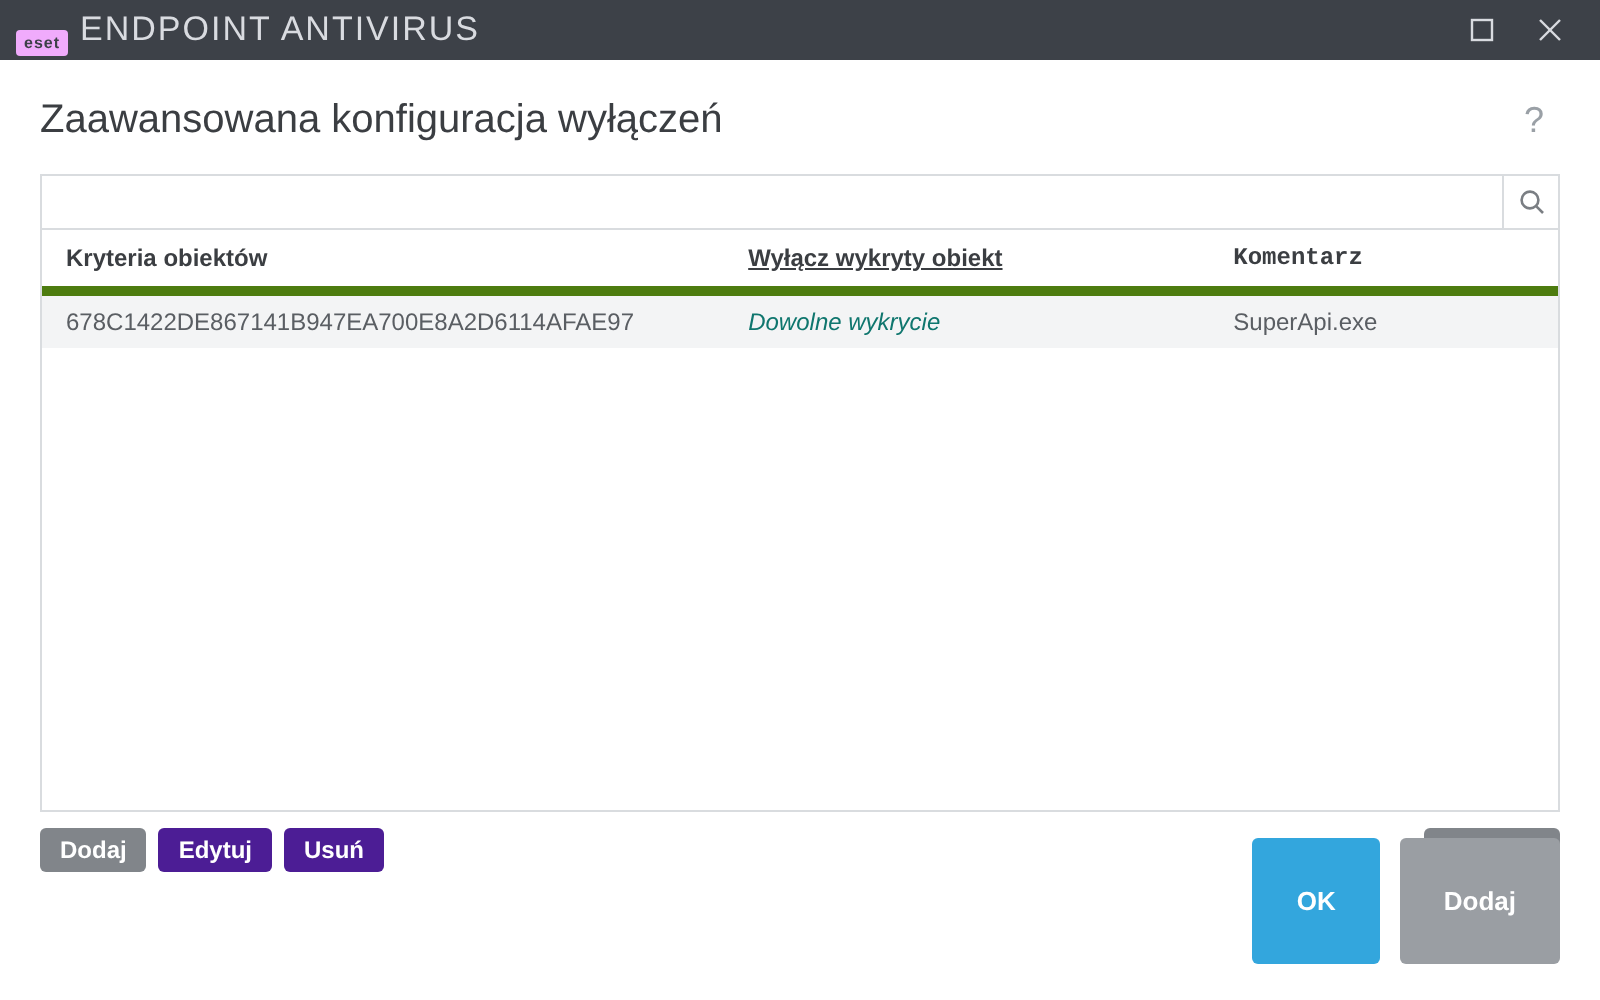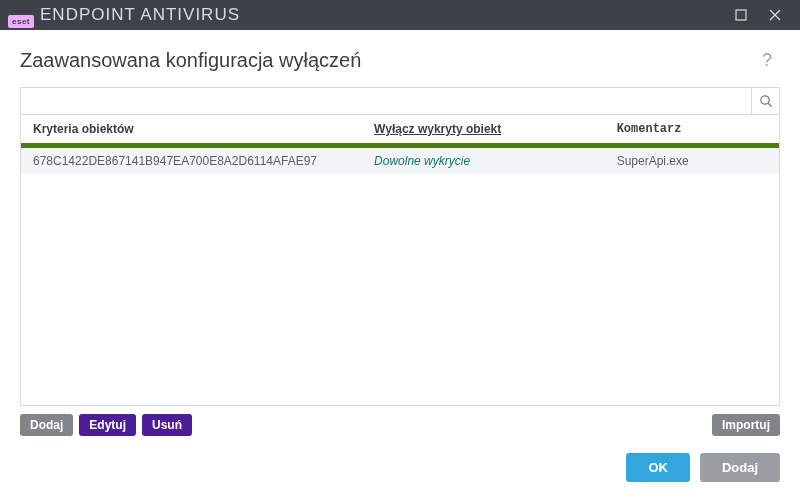--- a/index.html
+++ b/index.html
@@ -24,21 +24,21 @@
   th:nth-child(2) { width: 32%; text-decoration: underline; }
   th:nth-child(3) { width: 23%; font-family: Liberation Mono, monospace; }
   td { font-size: 12px; color: #5a5e63; padding: 6px 12px; white-space: nowrap; overflow: hidden; text-overflow: ellipsis; }
   tr.row-alt td { background: #f3f4f5; }
   td.italic { font-style: italic; color: #0f766e; }
   .toolbar { display: flex; gap: 6px; padding: 8px 20px 0 20px; align-items: center; }
   .toolbar-spacer { flex: 1; }
   .btn-small { font-size: 12px; color: #fff; background: #81858a; border: none; padding: 4px 10px; border-radius: 3px; cursor: pointer; font-weight: 600; }
   .btn-small.disabled { background: #4c1d95; cursor: default; }
   .footer { position: absolute; bottom: 0; left: 0; right: 0; padding: 14px 20px 18px 20px; display: flex; justify-content: flex-end; gap: 10px; }
-  .btn { font-size: 13px; border: none; padding: 7px 22px; border-radius: 3px; cursor: pointer; font-weight: 600; color: #fff; }
+  .btn { font-size: 13px; border: none; padding: 24px 22px; border-radius: 3px; cursor: pointer; font-weight: 600; color: #fff; }
   .btn-primary { background: #33a6dd; }
   .btn-secondary { background: #9a9ea3; }
 </style>
 </head>
 <body>
 
 <div class="titlebar">
   <span class="brand-badge">eset</span>
   <span class="brand-text">ENDPOINT ANTIVIRUS</span>
   <div class="titlebar-spacer"></div>

